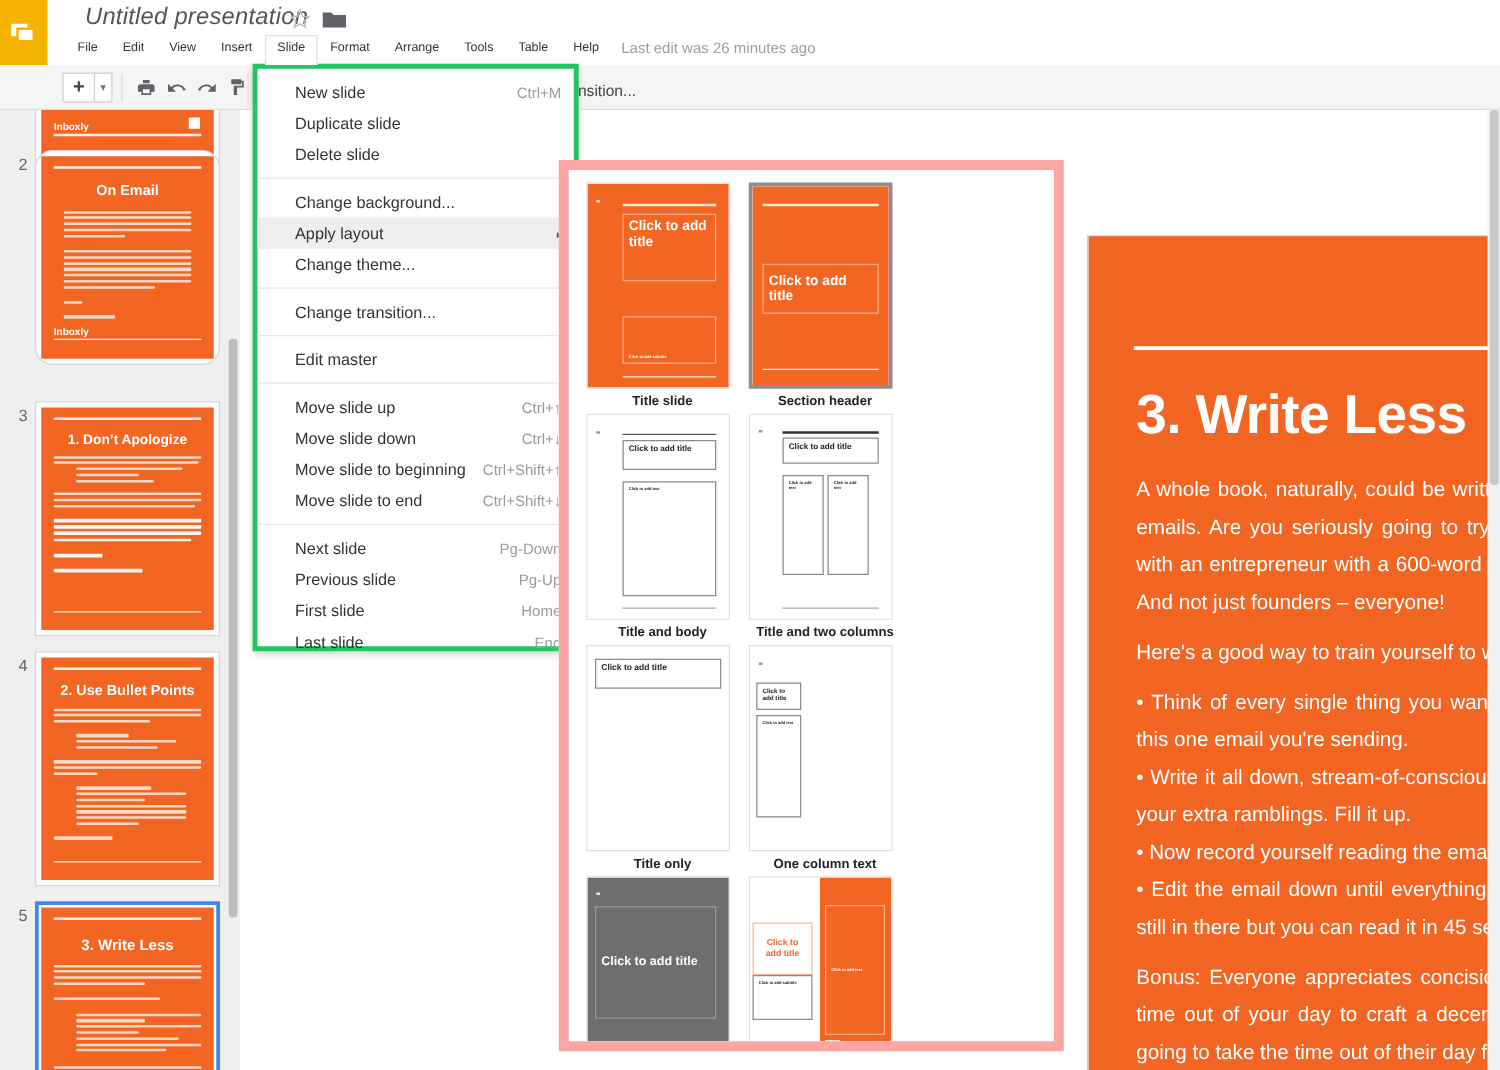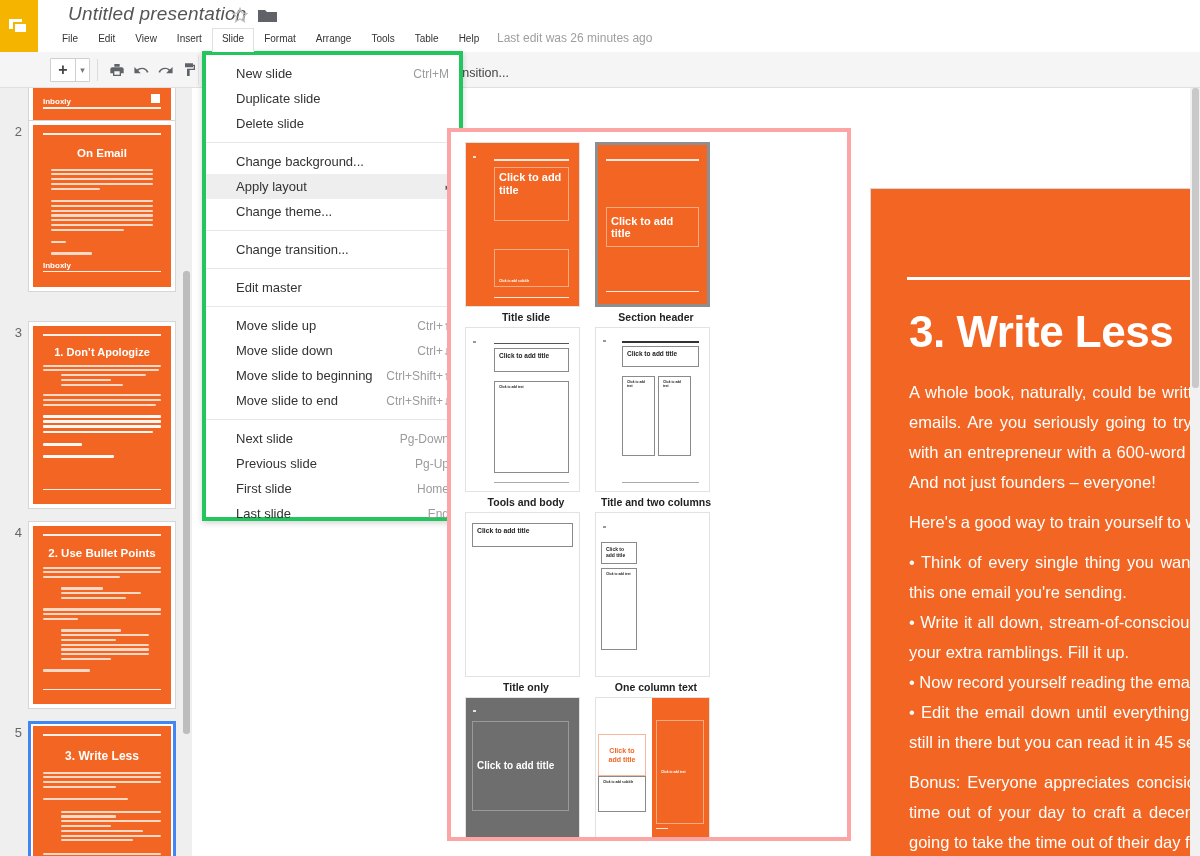--- a/index.html
+++ b/index.html
@@ -102,21 +102,21 @@
   }
   .dd-item.hl { background:#eeeeee; }
   .dd-label { flex:1; }
   .dd-short { color:#9b9b9b; font-size:12px; }
   .dd-arrow { position:absolute; right:9px; font-size:9px; color:#555; }
   .dd-sep { height:1px; background:#e8e8e8; margin:6px 0; }
 
   
   .layout-panel {
     position:absolute; left:447px; top:128px; width:404px; height:713px;
-    border:4px solid #fca5a5; background:#fff; z-index:70; overflow:hidden;
+    border:8px solid #fca5a5; background:#fff; z-index:70; overflow:hidden;
   }
   .layout-inner {
     position:absolute; left:0; top:0; right:0; bottom:0;
     background:#fff; padding:10px 0 0 10px; overflow:hidden;
   }
   .layout-grid { display:flex; flex-wrap:wrap; }
   .layout-cell { width:122px; margin:0 4px 4px 4px; }
   .lt-thumb {
     width:115px; height:165px; border:1px solid #e2e2e2; background:#fff;
     position:relative; overflow:hidden;
@@ -226,21 +226,21 @@
             <div class="mini-brand">Inboxly</div>
             <div class="mini-rule" style="margin-top:1px;"></div>
           </div>
           <div style="position:absolute;right:11px;top:89px;width:9px;height:9px;background:#fff;"></div>
         </div>
       </div>
     </div>
 
     <div class="fs-row" style="top:32px;">
       <div class="fs-num">2</div>
-      <div class="thumb" style="height:172px;">
+      <div class="thumb" style="height:172px;border-radius:14px;">
         <div class="slide-mini">
           <div class="mini-rule"></div>
           <div class="mini-title" style="font-size:11.5px;margin:12px 0 10px;">On Email</div>
           <div class="mini-body" style="padding:0 8px;">
             <div class="blur-line" style="width:100%"></div>
               <div class="blur-line" style="width:100%"></div>
             <div class="blur-line" style="width:100%"></div>
               <div class="blur-line" style="width:100%"></div>
             <div class="blur-line" style="width:48%"></div>
             <div style="height:5px"></div>
@@ -489,21 +489,21 @@
       </div>
 
       <div class="layout-cell">
         <div class="lt-thumb">
           <div class="dot-d" style="left:7px;top:13px;"></div>
           <div class="rule-d" style="left:28px;right:10px;top:15px;"></div>
           <div class="ph dark" style="left:28px;top:20px;right:10px;height:24px;font-size:6.5px;align-items:flex-start;">Click to add title</div>
           <div class="ph dark micro" style="left:28px;top:53px;right:10px;height:92px;align-items:flex-start;">Click to add text</div>
           <div class="rule-g" style="left:28px;right:10px;bottom:8px;"></div>
         </div>
-        <div class="lt-name">Tools and body</div>
+        <div class="lt-name">Title and body</div>
       </div>
 
       <div class="layout-cell">
         <div class="lt-thumb">
           <div class="dot-d" style="left:7px;top:12px;"></div>
           <div class="rule-d" style="left:26px;right:10px;top:13px;height:1.8px;background:#333;"></div>
           <div class="ph dark" style="left:26px;top:18px;right:10px;height:21px;font-size:6.5px;align-items:flex-start;">Click to add title</div>
           <div class="ph dark micro" style="left:26px;top:48px;width:33px;height:80px;align-items:flex-start;">Click to add text</div>
           <div class="ph dark micro" style="left:62px;top:48px;width:33px;height:80px;align-items:flex-start;">Click to add text</div>
           <div class="rule-g" style="left:26px;right:10px;bottom:8px;"></div>

